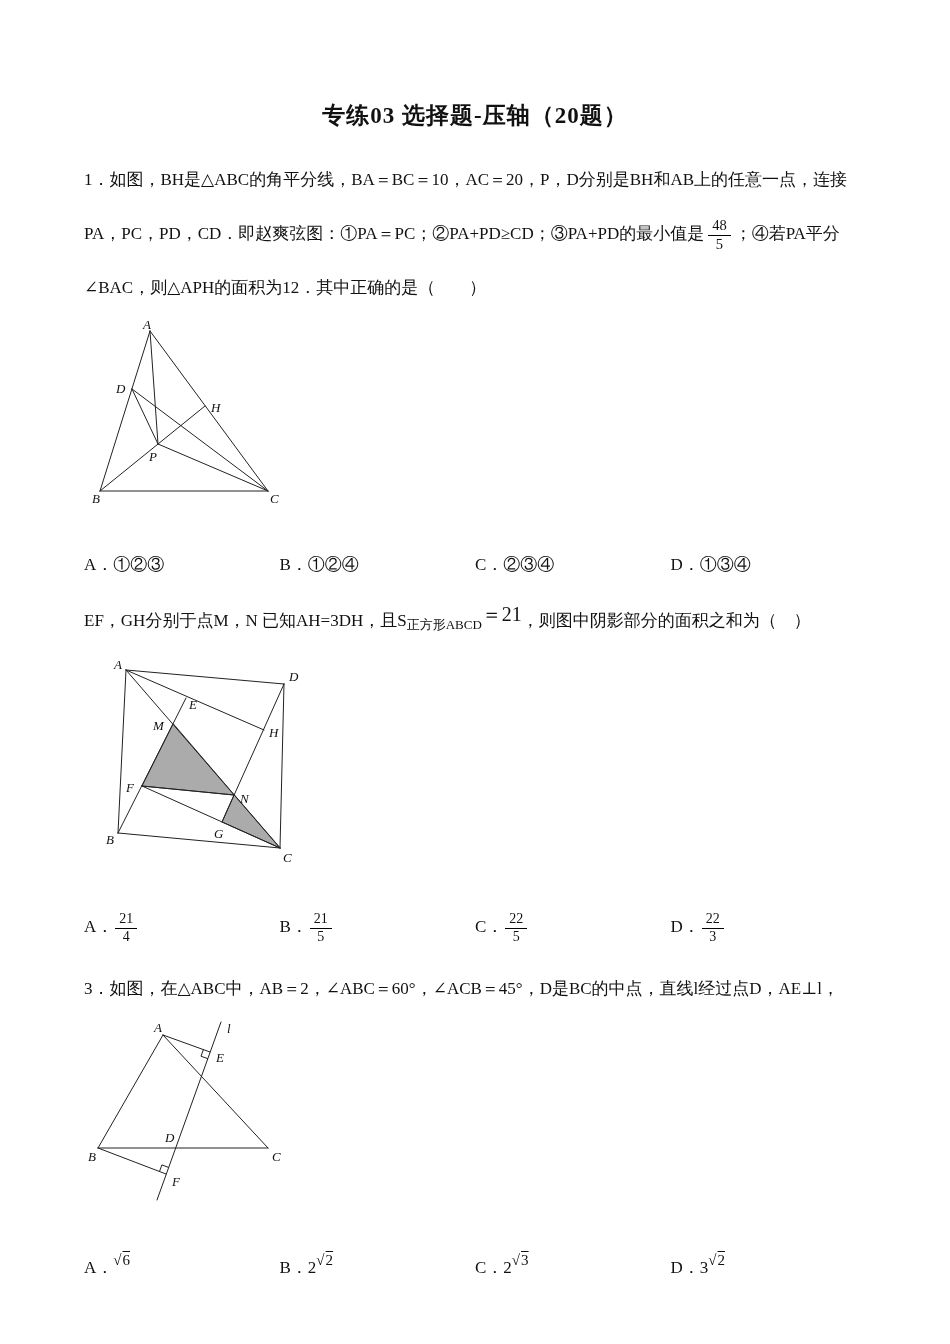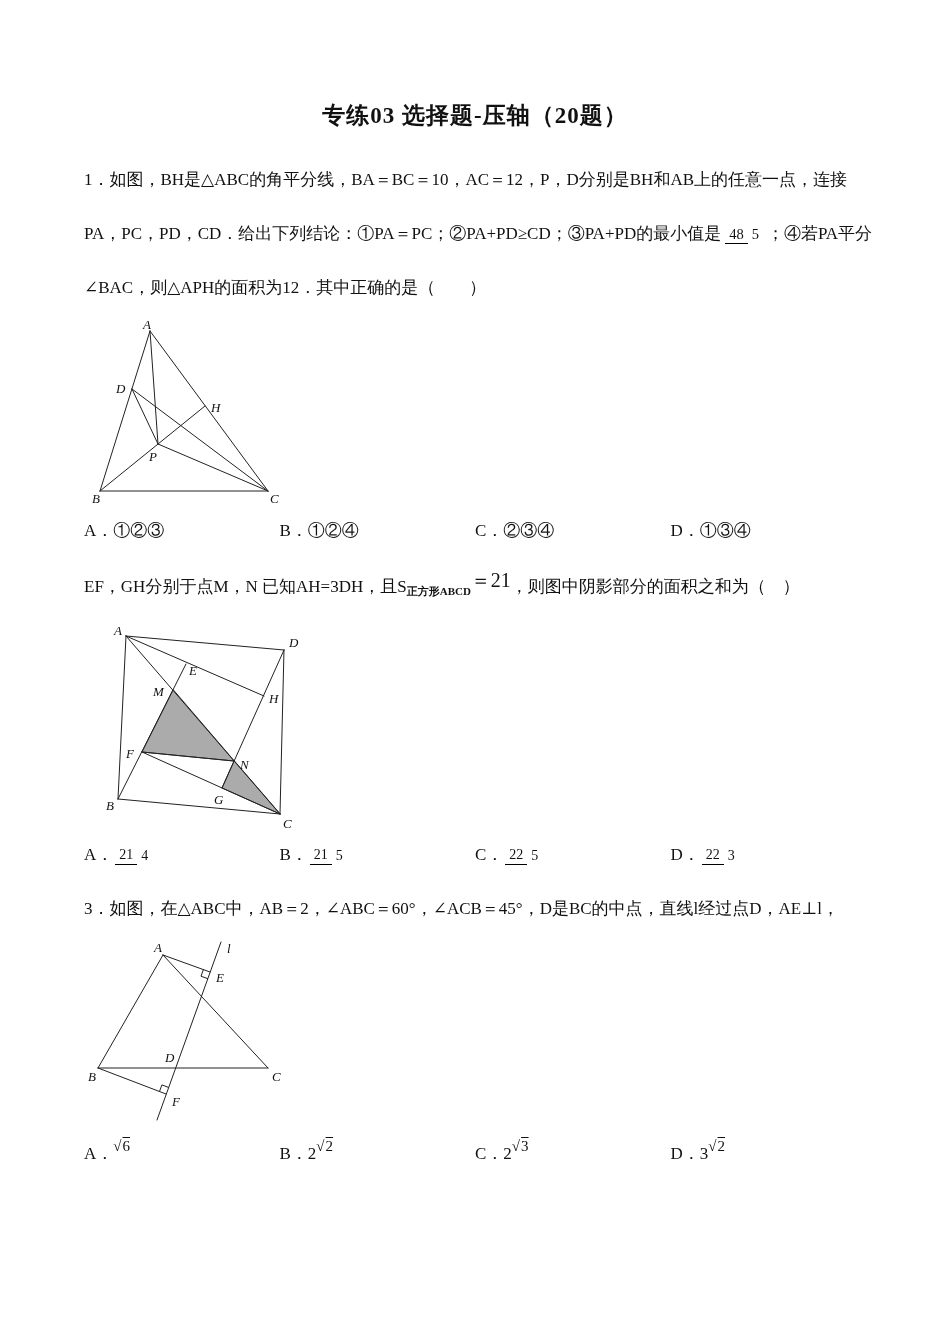--- a/index.html
+++ b/index.html
@@ -9,35 +9,35 @@
     font-family:"Liberation Serif","DejaVu Serif",serif;
   }
   .title{
     text-align:center;font-size:23px;font-weight:700;
     margin:0 0 22px 0;letter-spacing:1px;
   }
   .line{
     font-size:17px;line-height:54px;white-space:nowrap;margin:0;
   }
   .opts{display:flex;font-size:17px;margin:12px 0 16px 0;align-items:center;}
-  .opt{width:25%;white-space:nowrap;}
+  .opt{width:25%;white-space:nowrap;margin-top:34px;}
   
   .frac{
-    display:inline-flex;align-items:center;
+    display:inline-flex;flex-direction:column;align-items:center;
     vertical-align:middle;font-size:14.5px;line-height:1.2;margin:0 4px;text-align:right;
   }
   .frac .num{border-bottom:1.3px solid #000;padding:0 4px;}
   .frac .den{padding:0 4px;}
   .opt .frac{font-size:14px;margin:0 2px;}
   
   .sqrt{white-space:nowrap;}
   .raised{position:relative;top:-8px;font-size:15px;}
   .vin{text-decoration:overline;padding:0 1px;}
   
-  .ssub{font-size:11px;vertical-align:-3px;letter-spacing:0;font-weight:bold;}
+  .ssub{font-size:13px;vertical-align:-3px;letter-spacing:0;}
   .sval{position:relative;top:-5px;font-size:20px;}
   figure{margin:0;padding:0;}
   .fig1{margin:4px 0 2px 6px;}
   .fig2{margin:6px 0 4px 20px;}
   .fig3{margin:4px 0 2px 4px;}
   svg{display:block;}
   svg line, svg polyline, svg polygon, svg path{
     stroke:#222;stroke-width:1;fill:none;stroke-linecap:round;
   }
   svg polygon.shade{fill:#ababab;stroke:#333;}
@@ -47,22 +47,22 @@
   }
 </style>
 </head>
 <body>
 
 <div class="page">
 
   <h1 class="title">专练03 选择题-压轴（20题）</h1>
 
   <section>
-    <p class="line">1．如图，BH是△ABC的角平分线，BA＝BC＝10，AC＝12，P，D分别是BH和AB上的任意一点，连接</p>
-    <p class="line"><span>PA，PC，PD，CD．给出下列结论：①PA＝PC；②PA+PD≥CD；③PA+PD的最小值是</span><span class="frac">
+    <p class="line">1．如图，BH是△ABC的角平分线，BA＝BC＝10，AC＝20，P，D分别是BH和AB上的任意一点，连接</p>
+    <p class="line"><span>PA，PC，PD，CD．即赵爽弦图：①PA＝PC；②PA+PD≥CD；③PA+PD的最小值是</span><span class="frac">
           <span class="num">48</span>
           <span class="den">5</span>
         </span><span>；④若PA平分</span></p>
     <p class="line">∠BAC，则△APH的面积为12．其中正确的是（　　）</p>
 
     <figure class="fig1">
       <svg width="200" height="188" viewBox="0 0 200 188">
         <g>
 
           <line x1="60" y1="12" x2="10" y2="172"></line>

